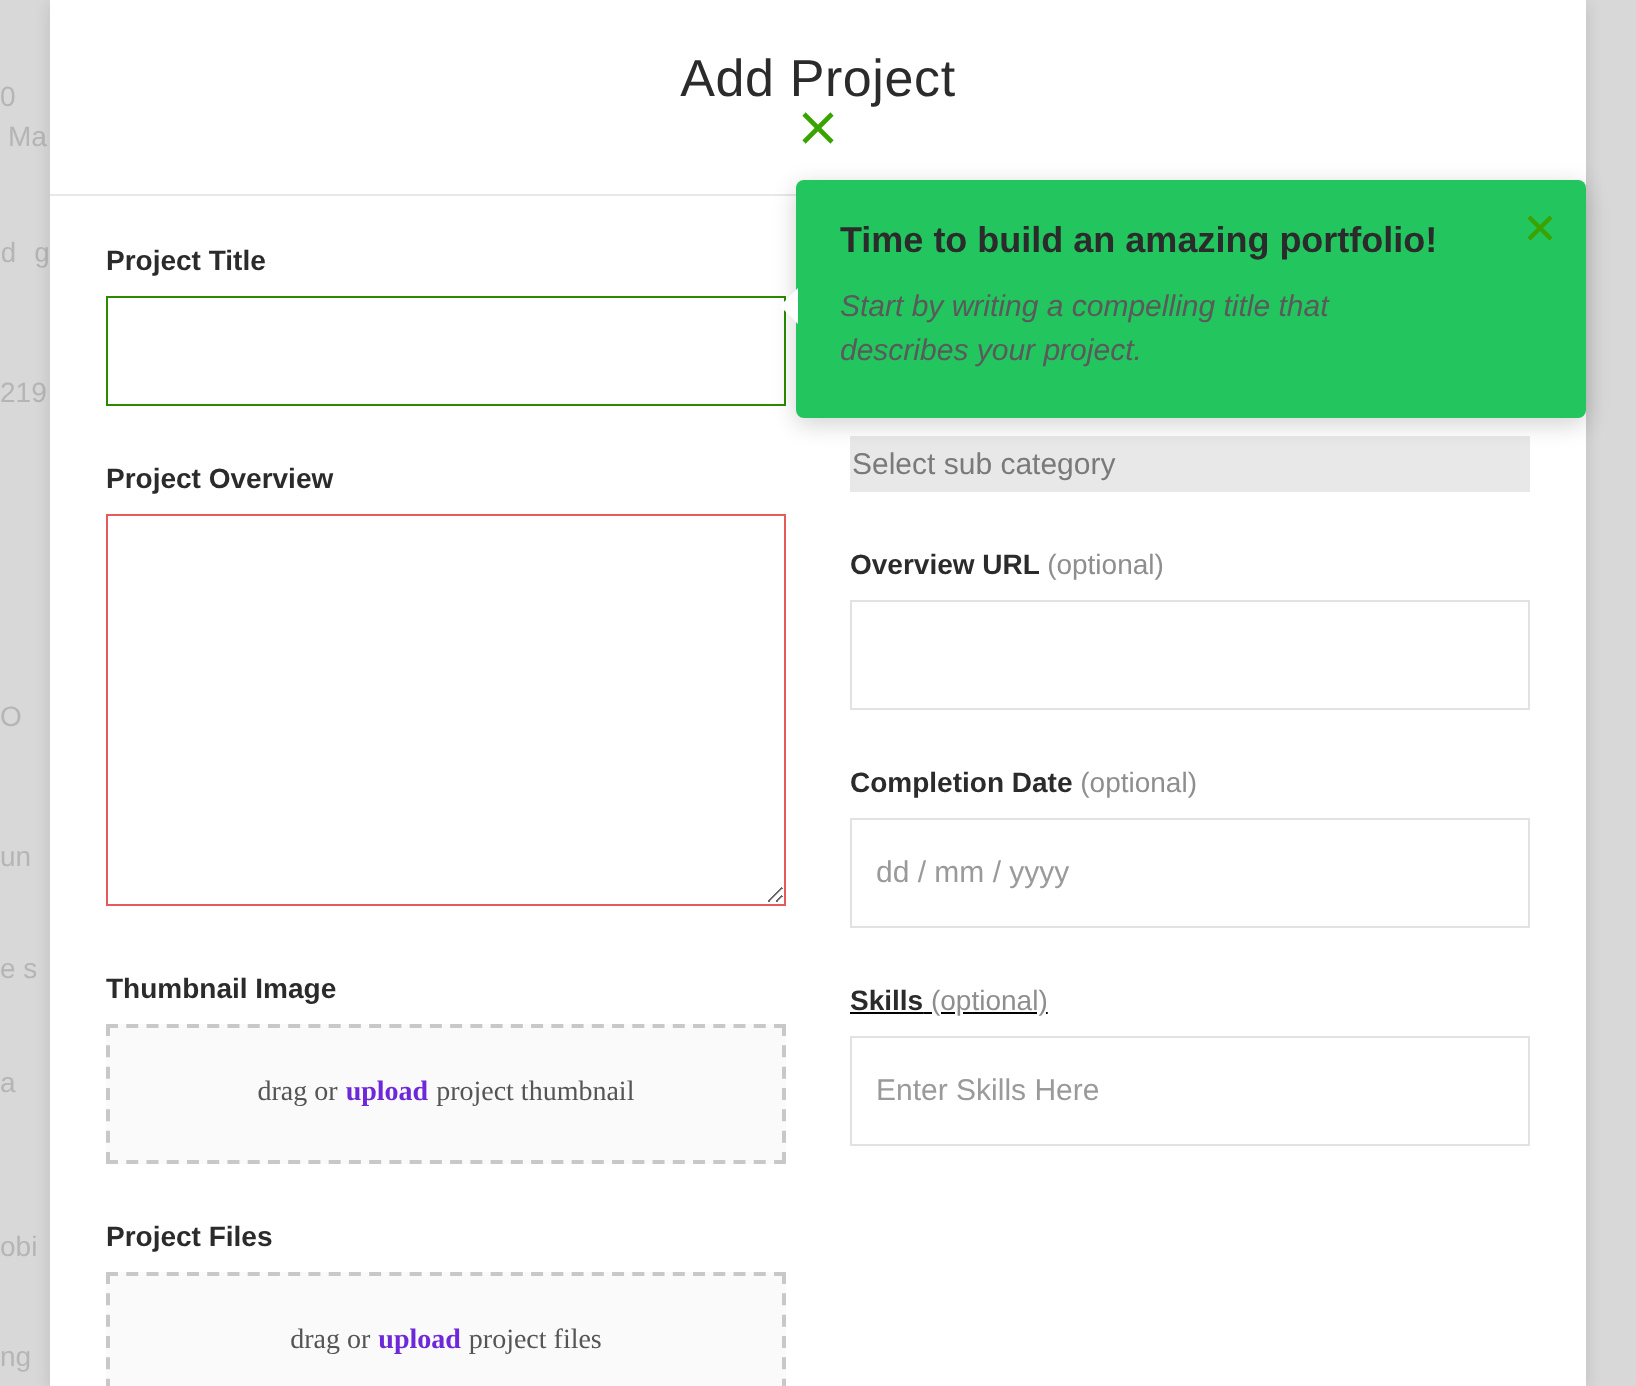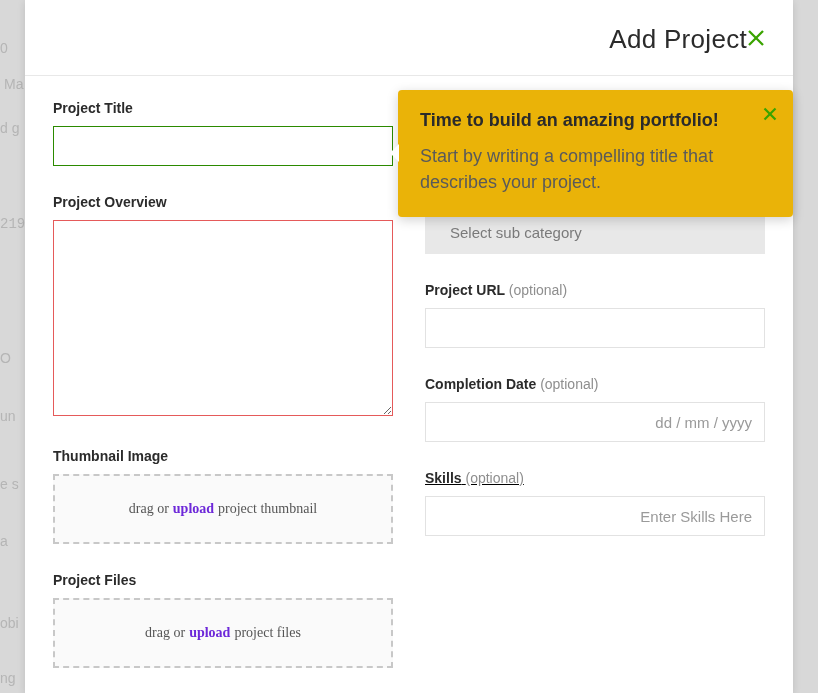--- a/index.html
+++ b/index.html
@@ -34,24 +34,25 @@
       position: absolute;
       top: 0;
       left: 25px;
       right: 25px;
       bottom: 0;
       background: #ffffff;
       box-shadow: 0 2px 8px rgba(0,0,0,0.12);
     }
     .modal-header {
       display: flex;
-      justify-content: flex-end;
+      justify-content: center;
       align-items: center;
       padding: 24px 28px 20px 28px;
       border-bottom: 1px solid #e8e8e8;
+      flex-direction: column;
     }
     .modal-title {
       font-size: 26px;
       font-weight: 400;
       color: #2b2b2b;
       letter-spacing: 0.3px;
     }
     .modal-close {
       cursor: pointer;
       color: #3aa300;
@@ -74,28 +75,27 @@
       font-weight: 700;
       color: #2b2b2b;
       margin-bottom: 10px;
     }
     .optional {
       font-weight: 400;
       color: #8e8e8e;
     }
     .text-input {
       width: 100%;
-      height: 40px;
+      height: 55px;
       border: 1px solid #e2e2e2;
       padding: 8px 12px;
       font-size: 15px;
       color: #333;
       outline: none;
       font-family: inherit;
-      text-align: right;
     }
     .title-input {
       border: 1px solid #2b8a00;
     }
     .textarea {
       width: 100%;
       height: 196px;
       border: 1px solid #e55a5a;
       padding: 8px 12px;
       font-size: 15px;
@@ -119,24 +119,24 @@
       font-family: Liberation Serif, serif;
     }
     .dropzone .upload-link {
       color: #6d28d9;
       font-weight: 700;
       margin: 0 4px;
       cursor: pointer;
     }
     .select {
       width: 100%;
-      height: 43px;
+      height: 28px;
       border: 1px solid #e2e2e2;
       background: #ffffff;
-      padding: 0 24px;
+      padding: 0 0;
       font-size: 15px;
       color: #6a6a6a;
       display: flex;
       align-items: center;
       justify-content: space-between;
       cursor: pointer;
     }
     .select .chevron {
       color: #3aa300;
     }
@@ -147,36 +147,37 @@
       cursor: default;
     }
     input::placeholder {
       color: #9a9a9a;
     }
     .tooltip {
       position: absolute;
       top: 90px;
       left: 398px;
       width: 395px;
-      background: #eab308;
+      background: #22c55e;
       border-radius: 4px;
       box-shadow: 0 3px 12px rgba(0,0,0,0.18);
       padding: 20px 72px 22px 22px;
       z-index: 10;
     }
     .tooltip-title {
       font-size: 18px;
       font-weight: 700;
       color: #2b2b2b;
       margin-bottom: 12px;
     }
     .tooltip-body {
-      font-size: 18px;
+      font-size: 15px;
       color: #5a5a5a;
       line-height: 1.45;
+      font-style: italic;
     }
     .tooltip-close {
       position: absolute;
       top: 16px;
       right: 16px;
       color: #3aa300;
       font-size: 18px;
       font-weight: bold;
       cursor: pointer;
       line-height: 1;
@@ -193,26 +194,26 @@
     }
     .spacer-top {
       height: 40px;
     }
   </style>
 </head>
 <body>
 
 <div class="backdrop">
   <span class="backdrop-text" style="top:40px;left:0;">0</span>
-  <span class="backdrop-text" style="top:60px;left:4px;margin-top:16px;">Ma</span>
-  <span class="backdrop-text" style="top:120px;left:0;">d g</span>
+  <span class="backdrop-text" style="top:60px;left:4px;">Ma</span>
+  <span class="backdrop-text" style="top:120px;left:0;font-family:Liberation Mono, monospace;">d g</span>
   <span class="backdrop-text" style="top:140px;left:0;padding-left:36px;">e a</span>
-  <span class="backdrop-text" style="top:216px;left:0;font-family:Liberation Mono, monospace;">219</span>
+  <span class="backdrop-text" style="top:188px;left:0;">219</span>
   <span class="backdrop-text" style="top:350px;left:0;">O</span>
-  <span class="backdrop-text" style="top:408px;left:0;">un</span>
+  <span class="backdrop-text" style="top:420px;left:0;">un</span>
   <span class="backdrop-text" style="top:476px;left:0;">e s</span>
   <span class="backdrop-text" style="top:533px;left:0;">a</span>
   <span class="backdrop-text" style="top:615px;left:0;">obi</span>
   <span class="backdrop-text" style="top:670px;left:0;">ng</span>
 </div>
 
 <div class="modal">
   <div class="modal-header">
     <div class="modal-title">Add Project</div>
     <div class="modal-close">
@@ -269,21 +270,21 @@
       </div>
 
       <div class="field-block">
         <div class="select disabled">
           <span>Select sub category</span>
         </div>
       </div>
 
       <div class="field-block">
         <div class="field-label">
-          <span>Project URL</span>
+          <span>Overview URL</span>
           <span class="optional">(optional)</span>
         </div>
         <input type="text" class="text-input" style="">
       </div>
 
       <div class="field-block">
         <div class="field-label">
           <span>Completion Date</span>
           <span class="optional">(optional)</span>
         </div>

